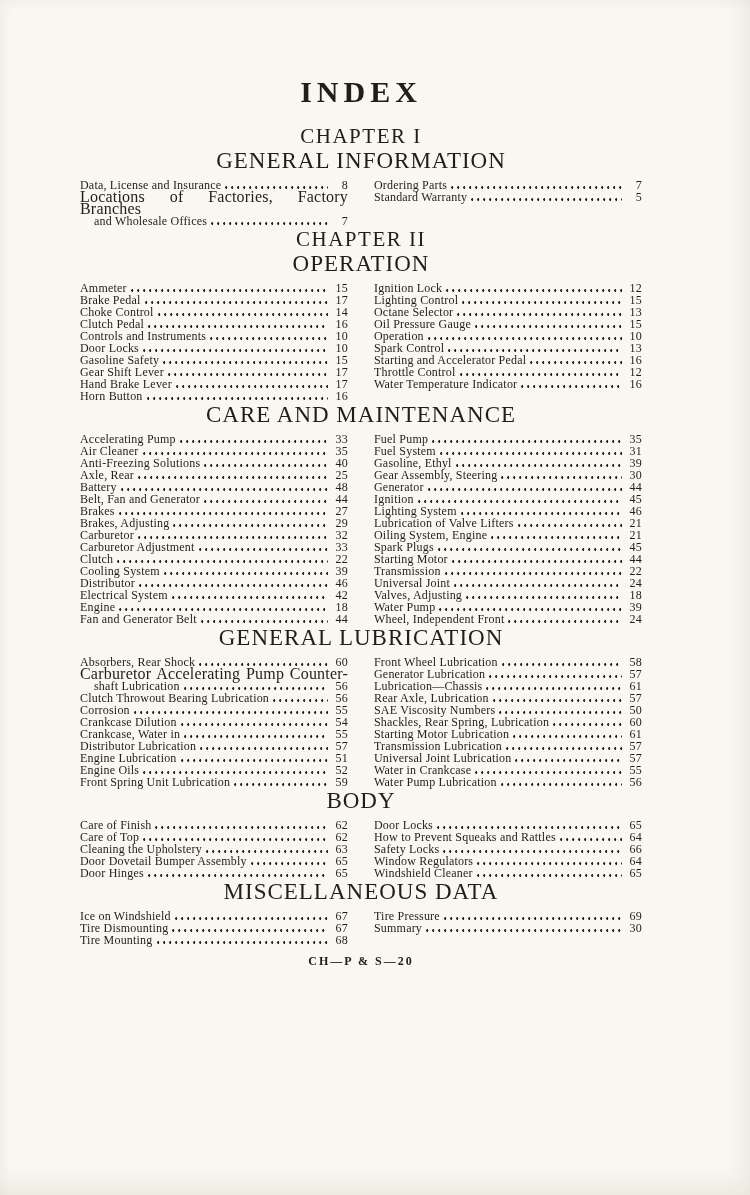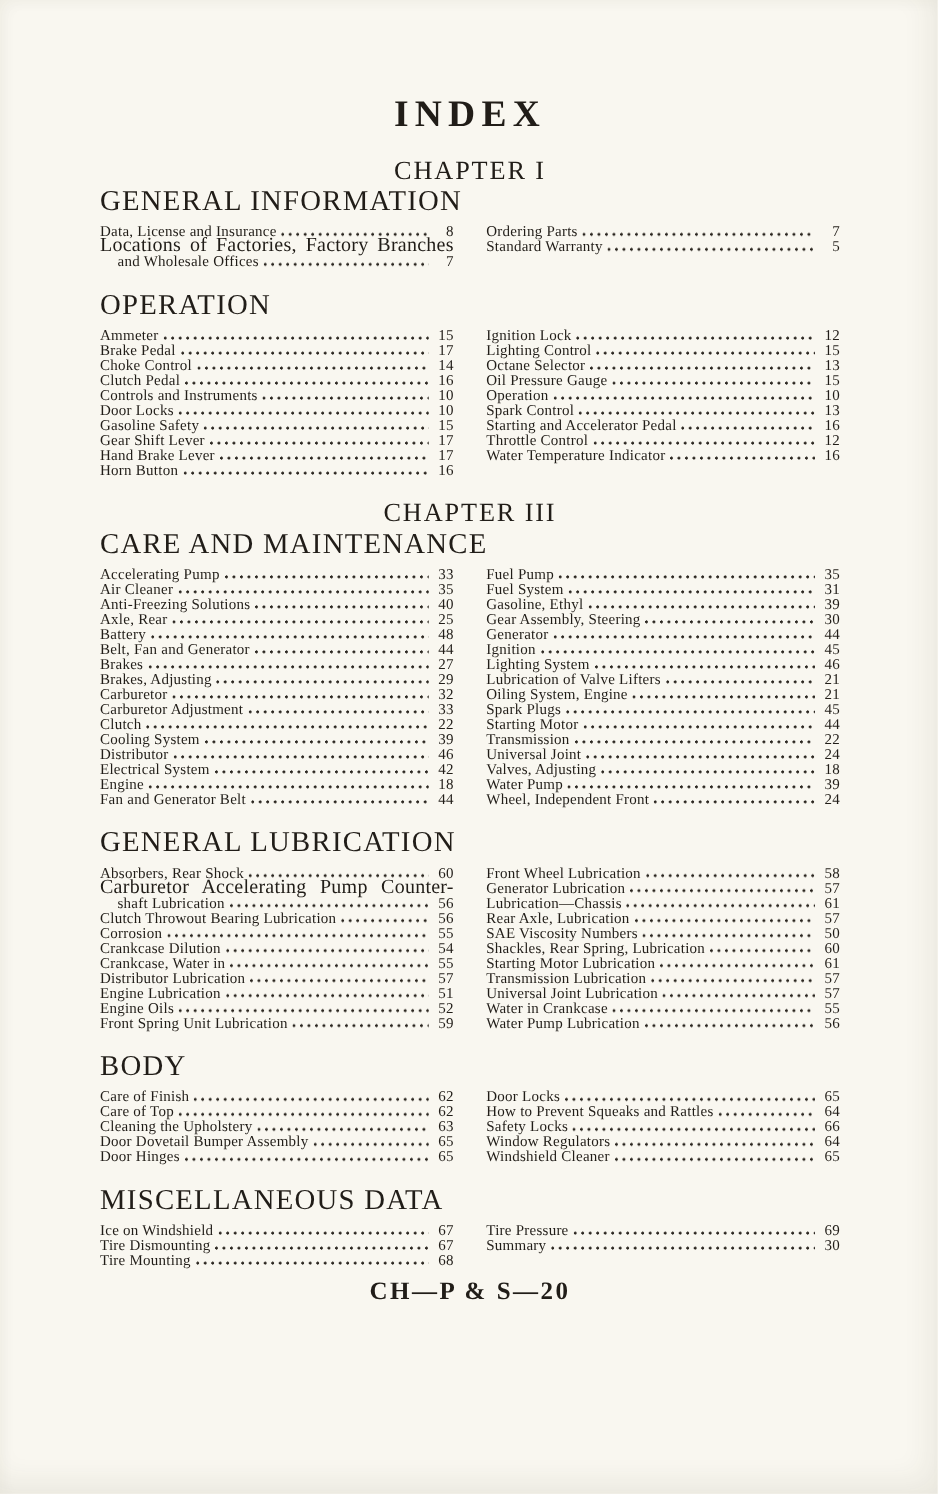--- a/index.html
+++ b/index.html
@@ -14,42 +14,43 @@
     font-family: "Liberation Serif", "DejaVu Serif", serif;
     color: var(--ink);
   }
   .page {
     position: relative;
     width: 750px;
     height: 1195px;
     margin: 0 auto;
     background: var(--paper);
     box-shadow: inset -7px -10px 22px rgba(60,50,30,0.07), inset 3px 3px 10px rgba(60,50,30,0.03);
-    padding: 76px 78px 0 80px;
+    padding: 76px 108px 0 80px;
     overflow: hidden;
   }
   .index-title {
     margin: 0 0 16px 0;
     text-align: center;
     font-size: 30px;
     font-weight: bold;
     letter-spacing: 5px;
     line-height: 32px;
   }
-  .chapter { margin-top: 16px; }
+  .chapter { }
   .chapter-heading {
     margin: 0;
     text-align: center;
     font-size: 21px;
     font-weight: normal;
     letter-spacing: 1.5px;
     line-height: 24px;
   }
   .chapter-subtitle {
     margin: 0 0 5px 0;
+    text-align: center;
     font-size: 23px;
     font-weight: normal;
     letter-spacing: 1px;
     line-height: 26px;
   }
   .columns {
     display: flex;
     gap: 26px;
   }
   .col { flex: 1 1 0; min-width: 0; font-family: Liberation Serif, serif; }
@@ -80,21 +81,21 @@
   .entry-cont {
     font-size: 16px;
     line-height: 12px;
     letter-spacing: 0.2px;
     text-align: justify;
     text-align-last: justify;
   }
   .page-footer {
     margin-top: 8px;
     text-align: center;
-    font-size: 20px;
+    font-size: 12px;
     font-weight: bold;
     letter-spacing: 2px;
   }
 </style>
 </head>
 <body>
 
 <main class="page">
   <h1 class="index-title">INDEX</h1>
   <div>
@@ -123,20 +124,21 @@
             </div>
             <div class="entry">
               <span class="lbl">Standard Warranty</span>
               <span class="dot-leader"></span>
               <span class="pg">5</span>
             </div>
           </div>
         </div>
       </section>
       <section class="chapter">
+        <h2 class="chapter-heading">CHAPTER II</h2>
         <h3 class="chapter-subtitle">OPERATION</h3>
         <div class="columns">
           <div class="col">
             <div class="entry">
               <span class="lbl">Ammeter</span>
               <span class="dot-leader"></span>
               <span class="pg">15</span>
             </div>
             <div class="entry">
               <span class="lbl">Brake Pedal</span>
@@ -227,21 +229,20 @@
             </div>
             <div class="entry">
               <span class="lbl">Water Temperature Indicator</span>
               <span class="dot-leader"></span>
               <span class="pg">16</span>
             </div>
           </div>
         </div>
       </section>
       <section class="chapter">
-        <h2 class="chapter-heading">CHAPTER III</h2>
         <h3 class="chapter-subtitle">CARE AND MAINTENANCE</h3>
         <div class="columns">
           <div class="col">
             <div class="entry">
               <span class="lbl">Accelerating Pump</span>
               <span class="dot-leader"></span>
               <span class="pg">33</span>
             </div>
             <div class="entry">
               <span class="lbl">Air Cleaner</span>

